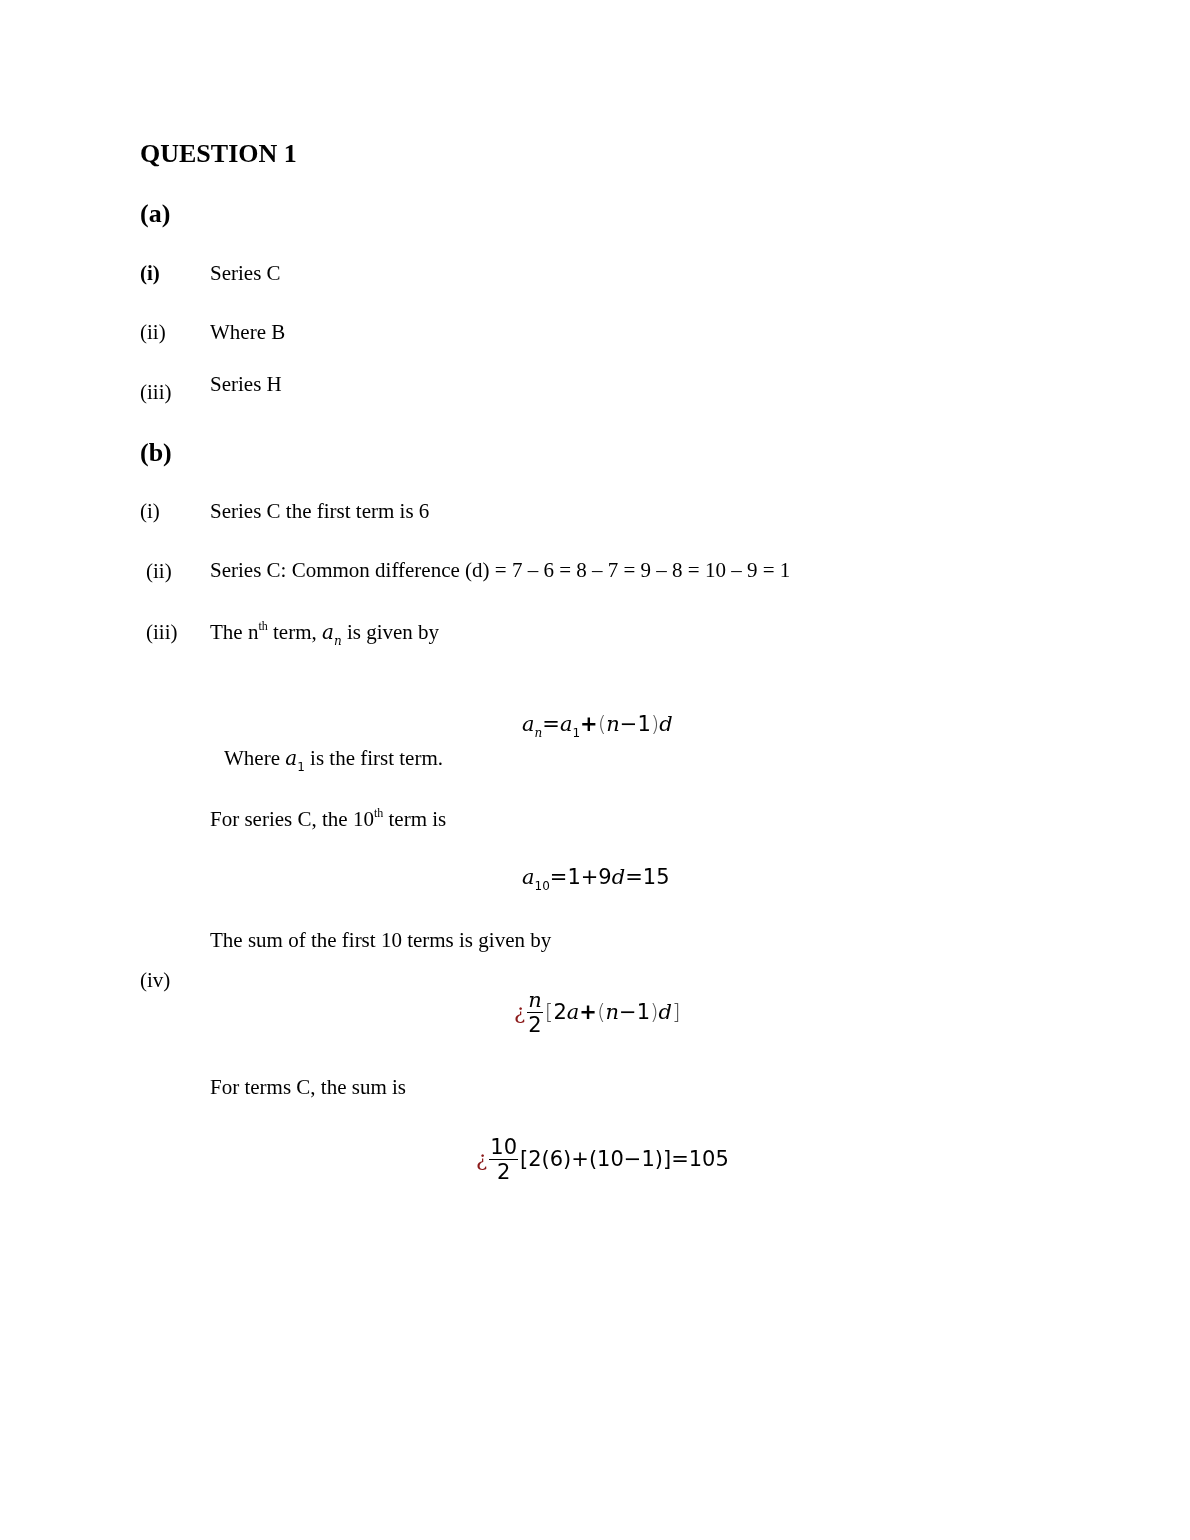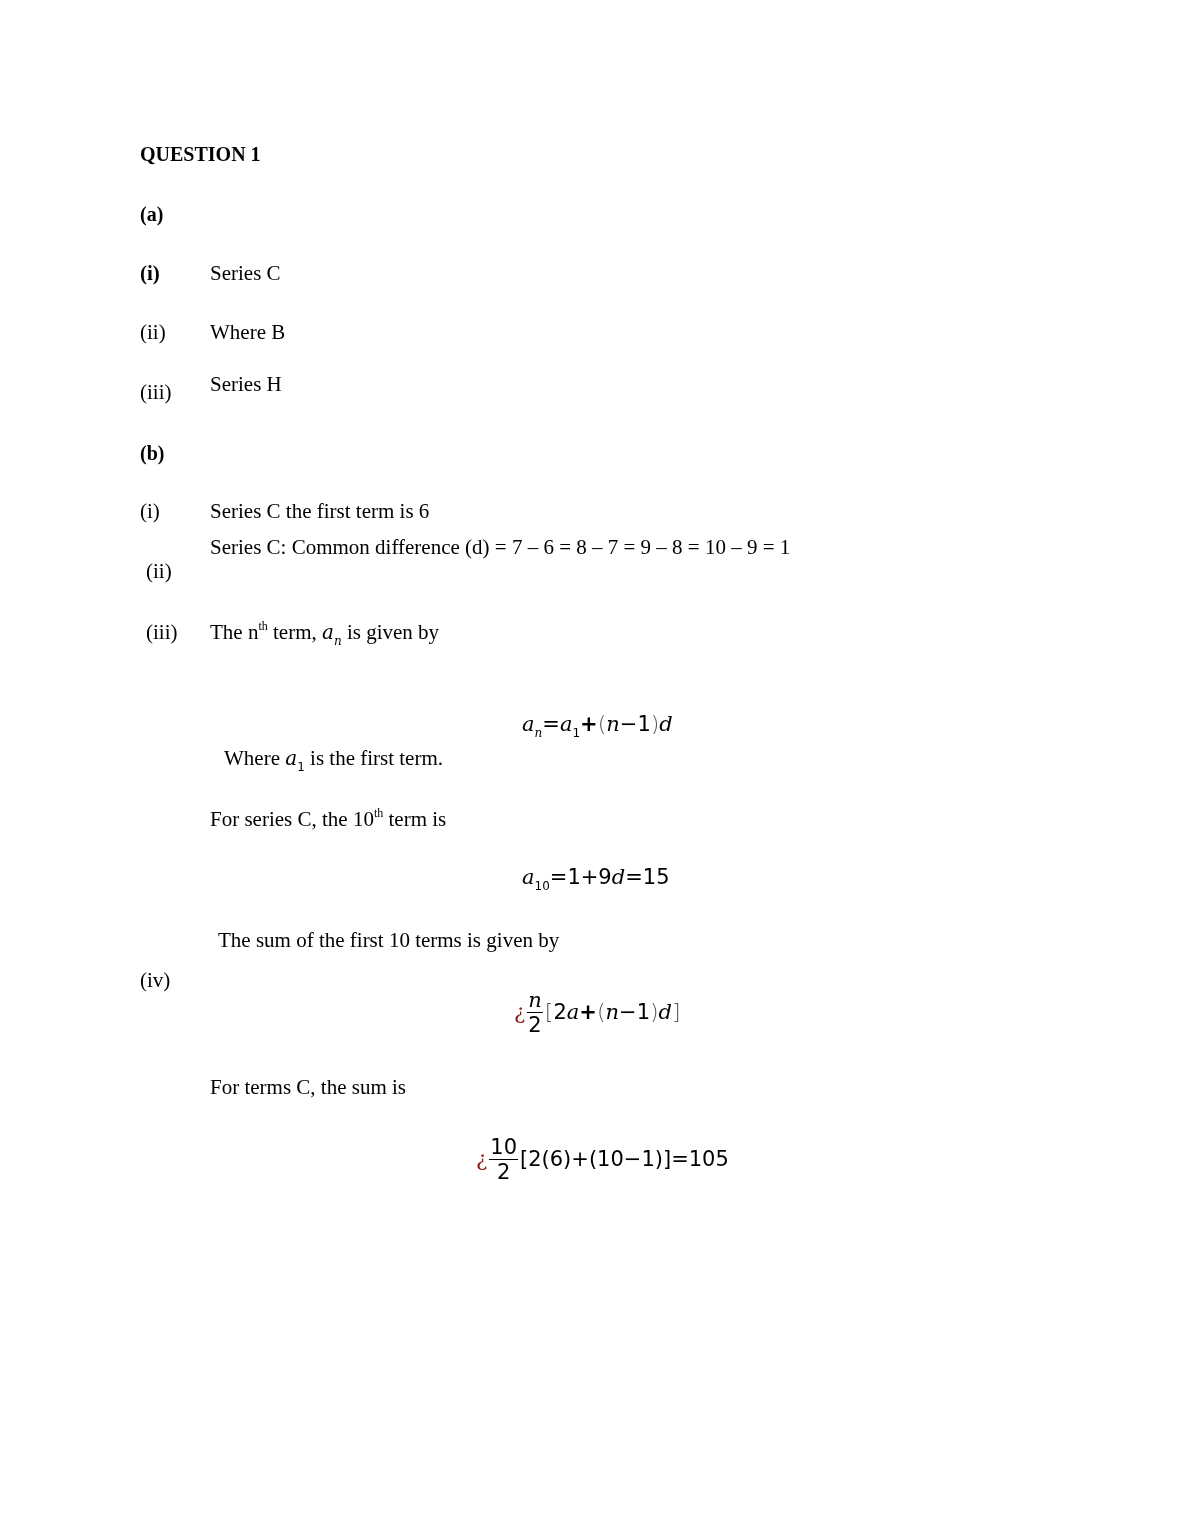--- a/index.html
+++ b/index.html
@@ -1,18 +1,18 @@
 <!DOCTYPE html>
 <html><head>
 <meta charset="utf-8">
 <style>
   html, body { margin:0; padding:0; background:#ffffff; }
   body { width:1190px; height:1540px; position:relative; overflow:hidden;
          font-family:"Liberation Serif", serif; color:#000; }
-  .ln { position:absolute; font-size:20px; line-height:24px; white-space:nowrap; }
+  .ln { position:absolute; font-size:26px; line-height:24px; white-space:nowrap; }
   .b { font-weight:bold; }
   .lbl { position:absolute; font-size:21px; line-height:24px; white-space:nowrap; }
   .txt { position:absolute; left:210px; font-size:21px; line-height:24px; white-space:nowrap; }
   sup { font-size:12px; vertical-align:9px; line-height:0; }
   .mi { font-family:"DejaVu Serif", serif; font-style:italic; font-size:20px; }
   .msub { font-family:"DejaVu Serif", serif; font-style:italic; font-size:12px; position:relative; top:6px; }
   .msubn { font-family:"DejaVu Sans", sans-serif; font-size:12px; position:relative; top:6px; }
   .eq { position:absolute; font-family:"DejaVu Sans", sans-serif; font-size:21px; line-height:28px; white-space:nowrap; }
   .eq .v { font-family:"DejaVu Serif", serif; font-style:italic; }
   .eq .par { color:#555; font-weight:200; font-size:22px; }
@@ -43,21 +43,21 @@
 
 <div class="ln b" style="left:140px; top:441px;">(b)</div>
 
 <div>
   <span class="lbl" style="left:140px; top:499px;">(i)</span>
   <span class="txt" style="top:499px;">Series C the first term is 6</span>
 </div>
 
 <div>
   <span class="lbl" style="left:146px; top:559px;">(ii)</span>
-  <span class="txt" style="top:535px;">Series C: Common difference (d) = 7 – 6 = 8 – 7 = 9 – 8 = 10 – 9 = 1</span>
+  <span class="txt" style="top:558px;">Series C: Common difference (d) = 7 – 6 = 8 – 7 = 9 – 8 = 10 – 9 = 1</span>
 </div>
 
 <div>
   <span class="lbl" style="left:146px; top:620px;">(iii)</span>
   <span class="txt" style="top:620px;"><span>The n</span><sup>th</sup><span> term, </span><span class="mi">a</span><span class="msub">n</span><span> is given by</span></span>
 
   <div class="eq" style="left:522px; top:710px;">
     <span class="v">a</span><span class="msub">n</span><span>=</span><span class="v">a</span><span class="msubn">1</span><b>+</b><span class="par">(</span><span class="v">n</span><span>−1</span><span class="par">)</span><span class="v">d</span>
   </div>
 
@@ -65,21 +65,21 @@
 
   <span class="txt" style="top:807px;"><span>For series C, the 10</span><sup>th</sup><span> term is</span></span>
 
   <div class="eq" style="left:522px; top:863px;">
     <span class="v">a</span><span class="msubn">10</span><span>=1+9</span><span class="v">d</span><span>=15</span>
   </div>
 </div>
 
 <div>
   <span class="lbl" style="left:140px; top:968px;">(iv)</span>
-  <span class="txt" style="top:928px;margin-left:8px;">The sum of the first 10 terms is given by</span>
+  <span class="txt" style="top:928px;">The sum of the first 10 terms is given by</span>
 
   <div class="eq" style="left:514px; top:988px;">
     <span class="red">¿</span><span class="frac"><span class="num v">n</span><span class="den">2</span></span><span class="par">[</span><span>2</span><span class="v">a</span><b>+</b><span class="par">(</span><span class="v">n</span><span>−1</span><span class="par">)</span><span class="v">d</span><span class="par">]</span>
   </div>
 
   <span class="txt" style="top:1075px;">For terms C, the sum is</span>
 
   <div class="eq" style="left:476px; top:1135px;">
     <span class="red">¿</span><span class="frac"><span class="num">10</span><span class="den">2</span></span><span>[2(6)+(10−1)]</span><span>=105</span>
   </div>

